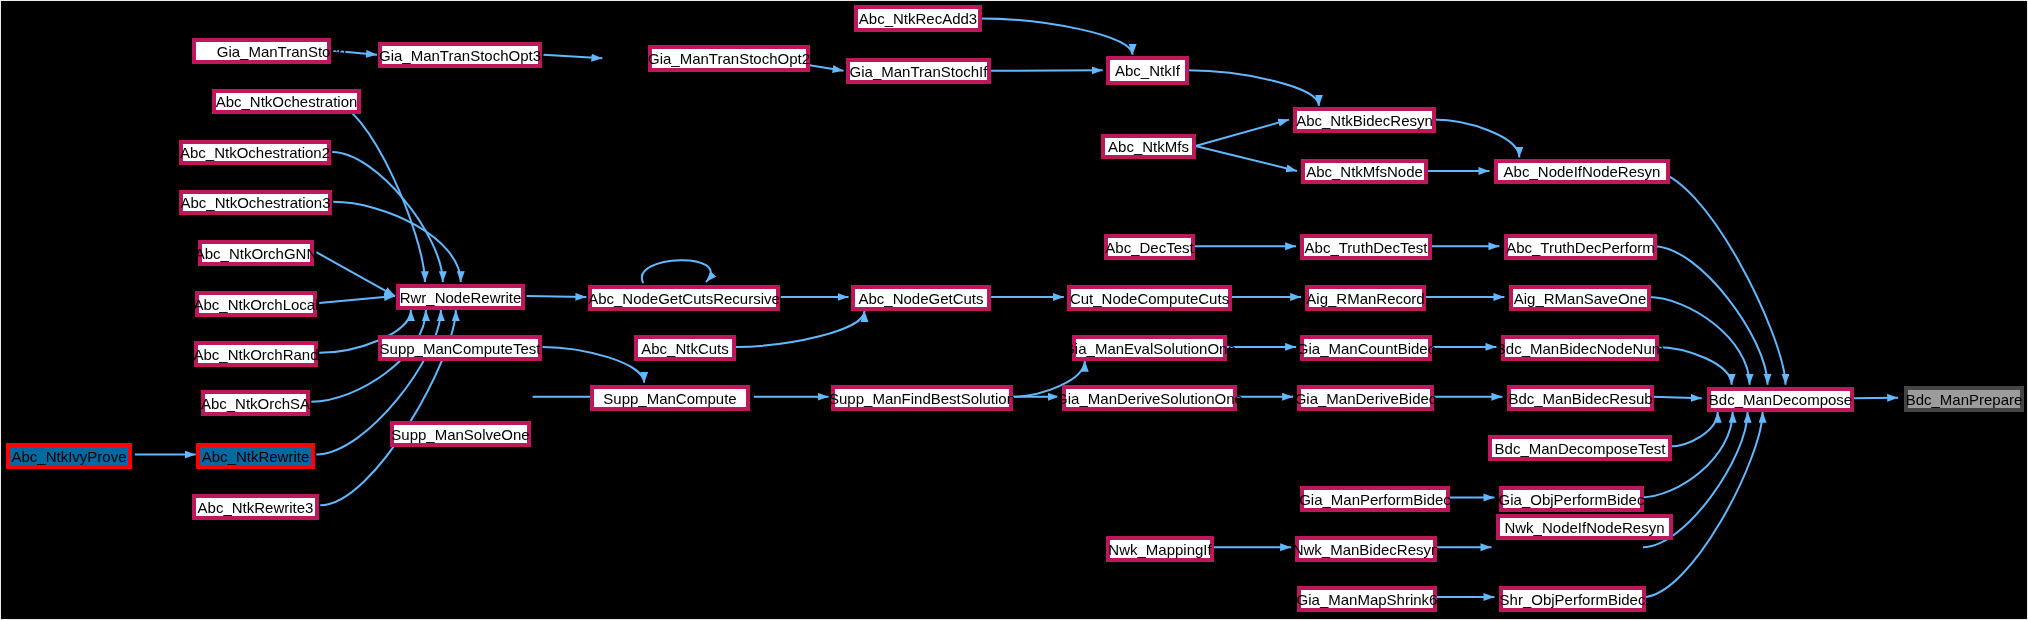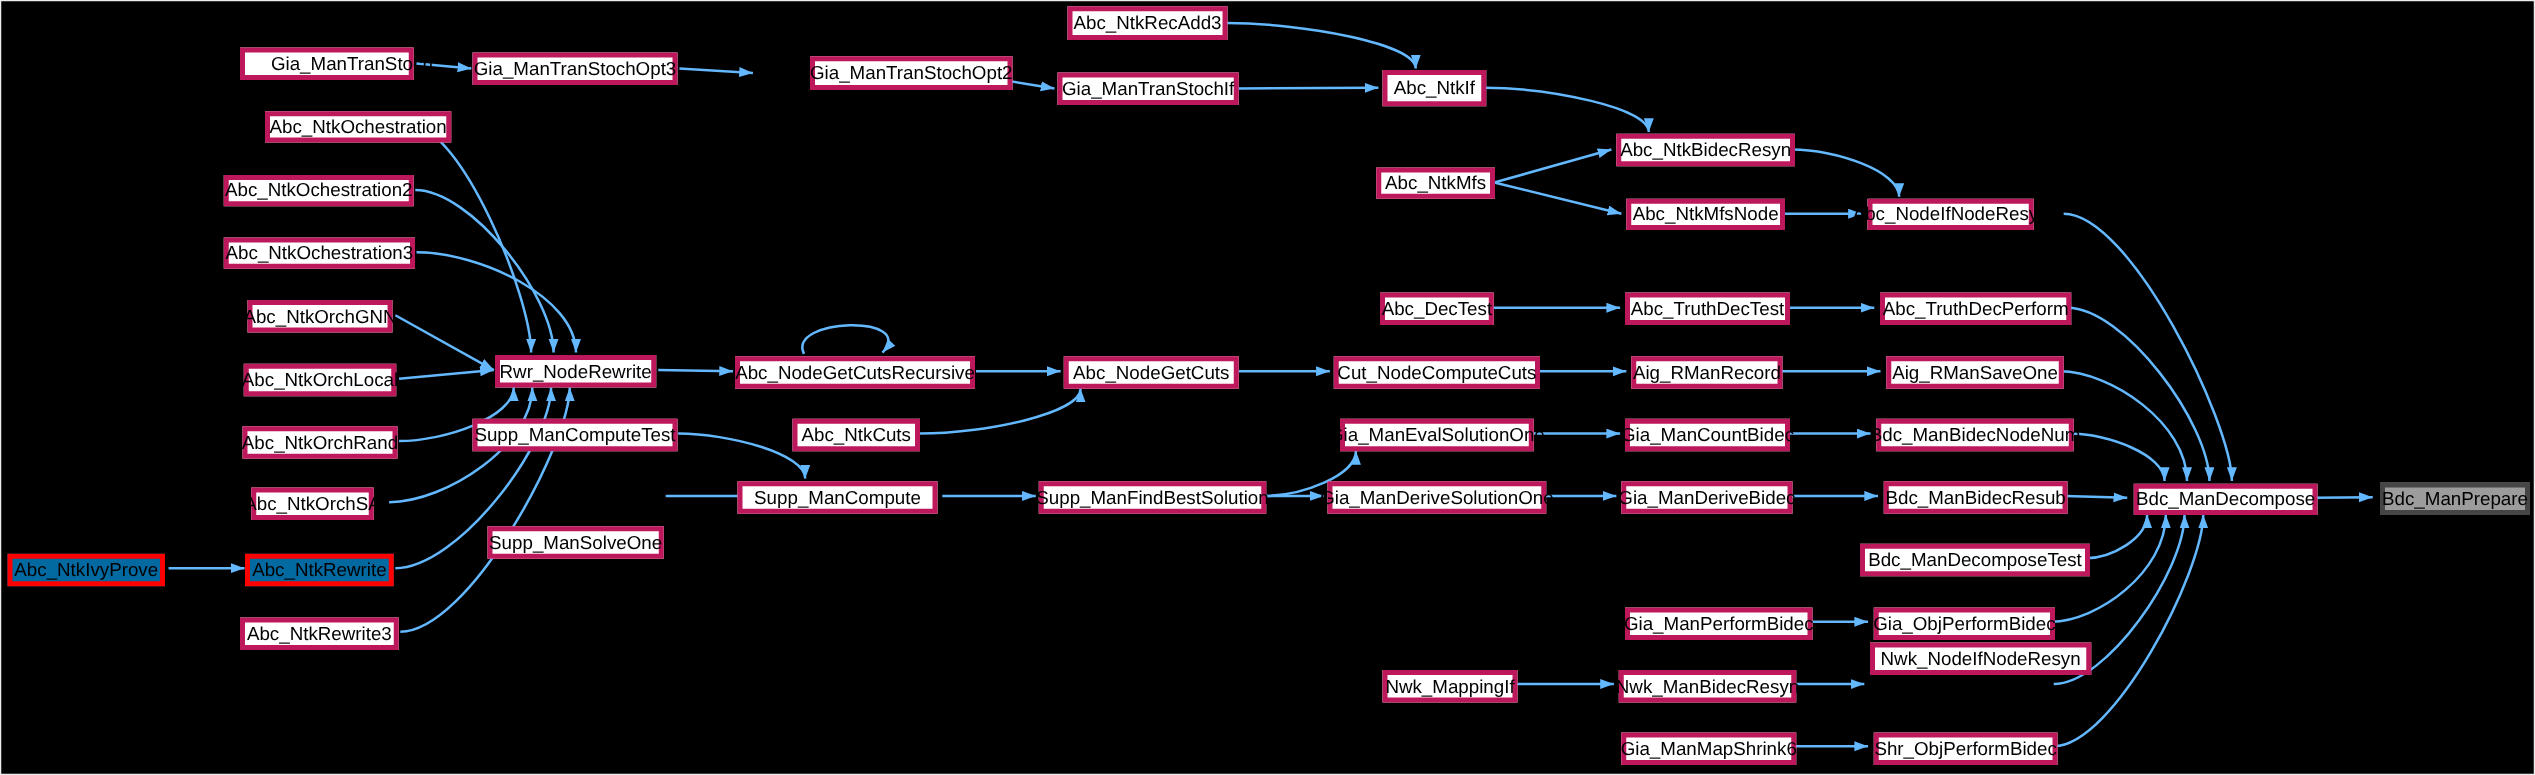--- a/index.html
+++ b/index.html
@@ -90,28 +90,28 @@
   <div id="nodes">
       <div class="node" style="left: 191px; top: 37px; width: 139px; height: 26px; padding-left: 40px;">Gia_ManTranStoch</div>
       <div class="node" style="left: 377px; top: 41px; width: 164px; height: 26px;">Gia_ManTranStochOpt3</div>
       <div class="node" style="left: 603px; top: 44px; width: 162px; height: 27px; margin-left: 44px;">Gia_ManTranStochOpt2</div>
       <div class="node" style="left: 845px; top: 57px; width: 145px; height: 26px;">Gia_ManTranStochIf</div>
       <div class="node" style="left: 853px; top: 4px; width: 128px; height: 27px;">Abc_NtkRecAdd3</div>
       <div class="node" style="left: 1105px; top: 55px; width: 83px; height: 29px;">Abc_NtkIf</div>
       <div class="node" style="left: 1292px; top: 106px; width: 143px; height: 26px;">Abc_NtkBidecResyn</div>
       <div class="node" style="left: 1100px; top: 133px; width: 95px; height: 25px;">Abc_NtkMfs</div>
       <div class="node" style="left: 1300px; top: 158px; width: 127px; height: 25px;">Abc_NtkMfsNode</div>
-      <div class="node" style="left: 1493px; top: 158px; width: 133px; height: 25px;">Abc_NodeIfNodeResyn</div>
+      <div class="node" style="left: 1493px; top: 158px; width: 176px; height: 25px;">Abc_NodeIfNodeResyn</div>
       <div class="node" style="left: 179px; top: 88px; width: 149px; height: 25px; margin-left: 32px;">Abc_NtkOchestration</div>
       <div class="node" style="left: 178px; top: 139px; width: 152px; height: 25px;">Abc_NtkOchestration2</div>
       <div class="node" style="left: 178px; top: 189px; width: 153px; height: 25px;">Abc_NtkOchestration3</div>
       <div class="node" style="left: 197px; top: 239px; width: 116px; height: 26px;">Abc_NtkOrchGNN</div>
       <div class="node" style="left: 194px; top: 290px; width: 122px; height: 26px;">Abc_NtkOrchLocal</div>
       <div class="node" style="left: 193px; top: 340px; width: 124px; height: 26px;">Abc_NtkOrchRand</div>
-      <div class="node" style="left: 200px; top: 389px; width: 98px; height: 26px;">Abc_NtkOrchSA</div>
+      <div class="node" style="left: 200px; top: 389px; width: 109px; height: 26px;">Abc_NtkOrchSA</div>
       <div class="node highlight" style="left: 5px; top: 442px; width: 126px; height: 26px;">Abc_NtkIvyProve</div>
       <div class="node highlight" style="left: 195px; top: 442px; width: 119px; height: 26px;">Abc_NtkRewrite</div>
       <div class="node" style="left: 191px; top: 493px; width: 127px; height: 26px;">Abc_NtkRewrite3</div>
       <div class="node" style="left: 395px; top: 283px; width: 129px; height: 26px;">Rwr_NodeRewrite</div>
       <div class="node" style="left: 587px; top: 284px; width: 192px; height: 26px;">Abc_NodeGetCutsRecursive</div>
       <div class="node" style="left: 633px; top: 334px; width: 102px; height: 26px;">Abc_NtkCuts</div>
       <div class="node" style="left: 850px; top: 284px; width: 140px; height: 26px;">Abc_NodeGetCuts</div>
       <div class="node" style="left: 1066px; top: 284px; width: 165px; height: 26px;">Cut_NodeComputeCuts</div>
       <div class="node" style="left: 1103px; top: 233px; width: 91px; height: 26px;">Abc_DecTest</div>
       <div class="node" style="left: 1299px; top: 233px; width: 132px; height: 26px;">Abc_TruthDecTest</div>

